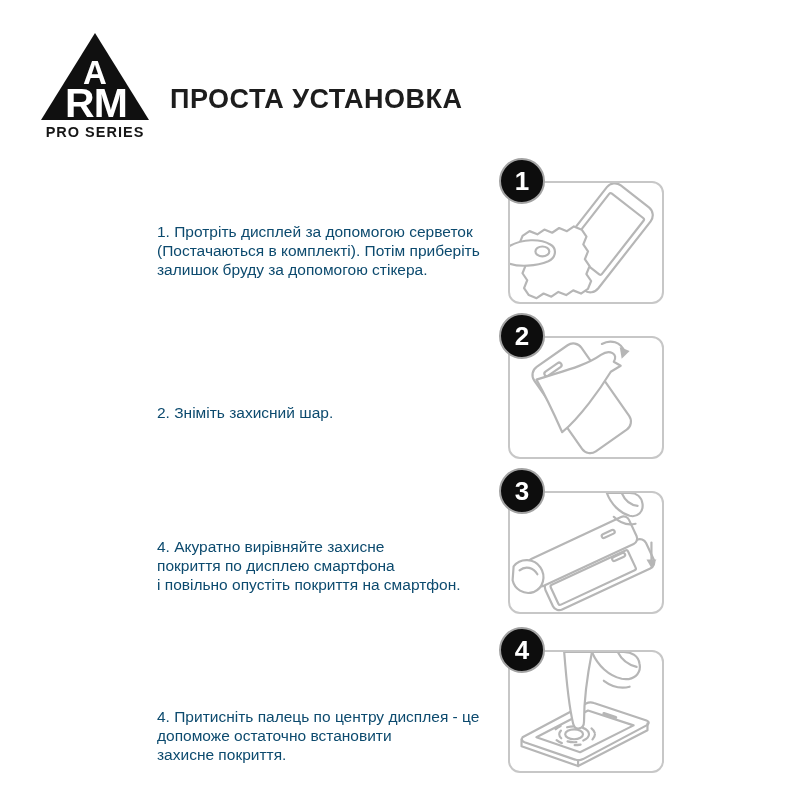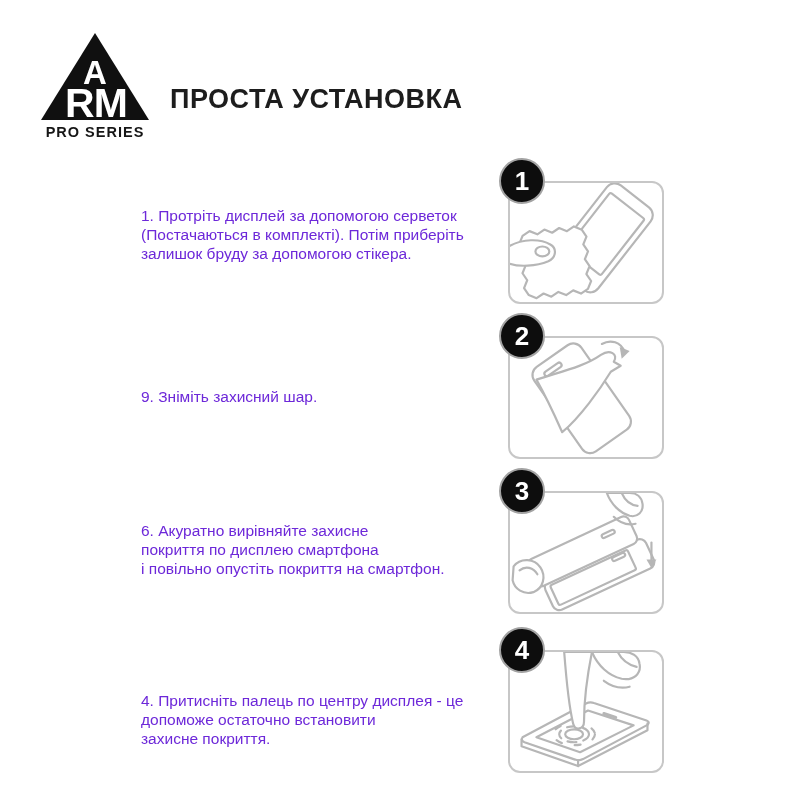--- a/index.html
+++ b/index.html
@@ -12,22 +12,22 @@
   .logo svg{display:block;}
   .lg-a{font-size:33px;font-weight:bold;fill:#ffffff;text-anchor:middle;}
   .lg-rm{font-size:41px;font-weight:bold;fill:#ffffff;text-anchor:middle;letter-spacing:-1px;}
   .lg-sub{font-size:14.5px;font-weight:bold;fill:#161616;text-anchor:middle;letter-spacing:1px;}
   .title{
     position:absolute;left:170px;top:86px;margin:0;
     font-size:27px;font-weight:bold;letter-spacing:.5px;color:#1d1d1d;line-height:1;text-align:center;
   }
   
   .step-text{
-    position:absolute;left:141px;width:385px;margin:0;
-    font-size:15.5px;line-height:19px;color:#6d28d9;white-space:pre-line;
+    position:absolute;left:141px;width:385px;margin:16px;
+    font-size:15.5px;line-height:19px;color:#0c4a6e;white-space:pre-line;
   }
   .step-text.s1{top:206px}
   .step-text.s2{top:387px}
   .step-text.s3{top:521px}
   .step-text.s4{top:691px}
   
   .illus-box{
     position:absolute;left:508px;width:156px;height:123px;box-sizing:border-box;
     border:2px solid #c7c7c7;border-radius:12px;background:#ffffff;
   }
@@ -84,21 +84,21 @@
           </g>
         </g>
       </svg>
     </div>
     <div class="badge s1">
         <span>1</span>
       </div>
   </section>
 
   <section>
-    <p class="step-text s2">9. Зніміть захисний шар.</p>
+    <p class="step-text s2">2. Зніміть захисний шар.</p>
     <div class="illus-box s2">
       <svg class="illus" viewBox="0 0 152 120" aria-label="peel-off-protective-layer">
         <g fill="none" stroke="#b6b6b6" stroke-width="2.2" stroke-linecap="round" stroke-linejoin="round">
           <g transform="rotate(-35 72 63)">
             <rect x="44" y="9" width="58" height="104" rx="10" fill="#fff"></rect>
             <rect x="56" y="18" width="20" height="5" rx="2.5"></rect>
           </g>
           <path fill="#fff" d="M26,42 C50,34 74,29 91,17 C100,11 109,16 104,24 L111,28 L101,34 C90,52 70,80 52,95 C44,77 35,58 26,42 Z"></path>
           <g>
             <path d="M92,6 C101,1 111,4 115,14"></path>
@@ -106,21 +106,21 @@
           </g>
         </g>
       </svg>
     </div>
     <div class="badge s2">
         <span>2</span>
       </div>
   </section>
 
   <section>
-    <p class="step-text s3">6. Акуратно вирівняйте захисне
+    <p class="step-text s3">4. Акуратно вирівняйте захисне
 покриття по дисплею смартфона
 і повільно опустіть покриття на смартфон.</p>
     <div class="illus-box s3">
       <svg class="illus" viewBox="0 0 152 120" aria-label="align-and-lower-protector-onto-phone">
         <g fill="none" stroke="#b6b6b6" stroke-width="2.2" stroke-linecap="round" stroke-linejoin="round">
           <g transform="rotate(-25 86 84)">
             <rect x="34" y="68" width="112" height="32" rx="7" fill="#fff"></rect>
             <rect x="40" y="73" width="86" height="22" rx="2"></rect>
             <rect x="108" y="74" width="14" height="4" rx="2"></rect>
           </g>

